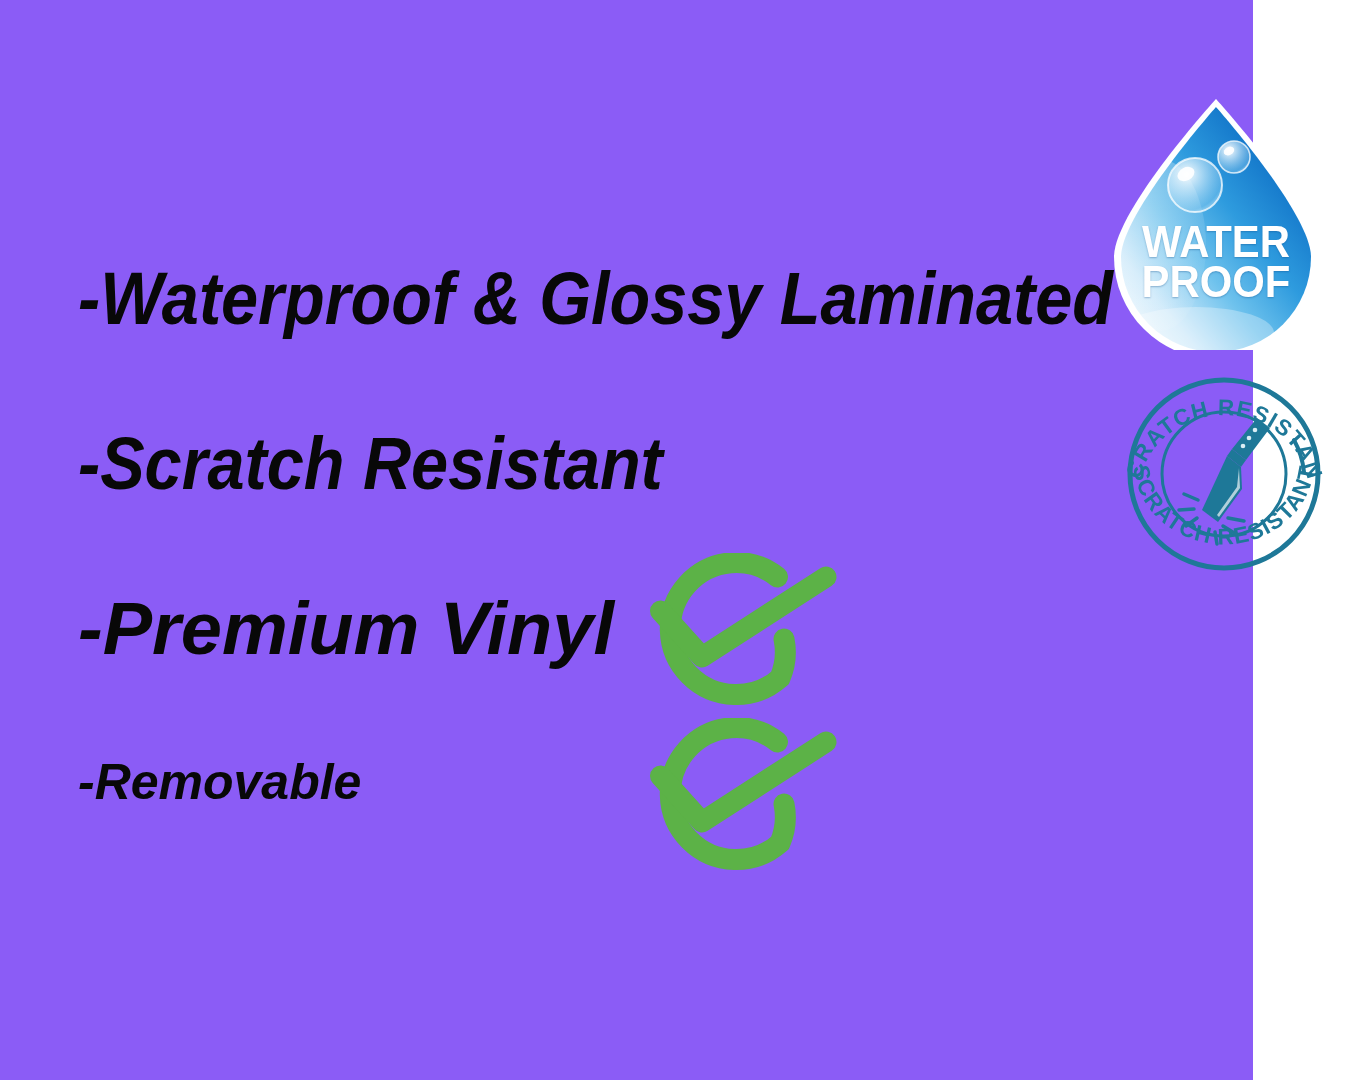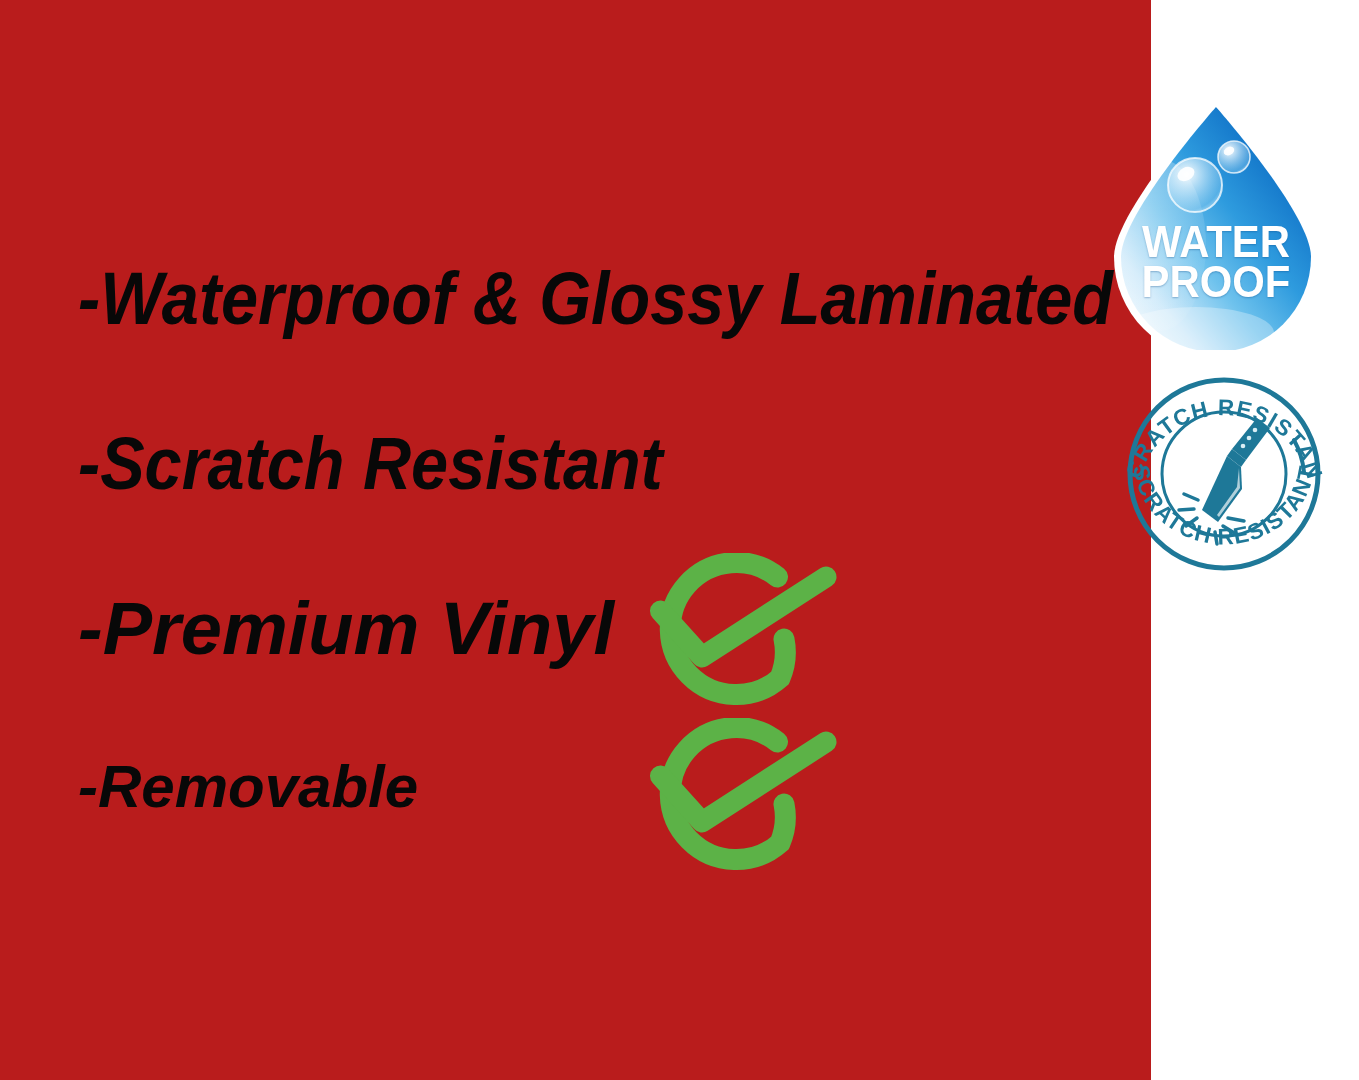--- a/index.html
+++ b/index.html
@@ -9,42 +9,42 @@
   }
   body {
     width: 1359px;
     height: 1080px;
     overflow: hidden;
     font-family: "Liberation Sans", sans-serif;
   }
 
   #canvas {
     position: relative;
-    width: 1151px;
+    width: 1253px;
     height: 1080px;
-    background: #b91c1c;
+    background: #8b5cf6;
   }
 
   
   .feature-line {
     position: absolute;
     left: 78px;
     white-space: nowrap;
     color: #080808;
     font-family: "Liberation Sans", sans-serif;
     font-weight: bold;
     font-style: italic;
     line-height: 1;
   }
   
   .line-0 { top: 262px; font-size: 74px; transform: scaleX(0.90); transform-origin: left top; }
   .line-1 { top: 427px; font-size: 74px; transform: scaleX(0.90); transform-origin: left top; }
   
   .line-2 { top: 592px; font-size: 74px; transform: scaleX(1.0); transform-origin: left top; }
-  .line-3 { top: 757px; font-size: 60px; transform: scaleX(1.0); transform-origin: left top; }
+  .line-3 { top: 757px; font-size: 50px; transform: scaleX(1.0); transform-origin: left top; }
 
   
   .check-icon {
     position: absolute;
     width: 200px;
     height: 160px;
   }
   .check-0 { left: 640px; top: 553px; }
   .check-1 { left: 640px; top: 718px; }
 

